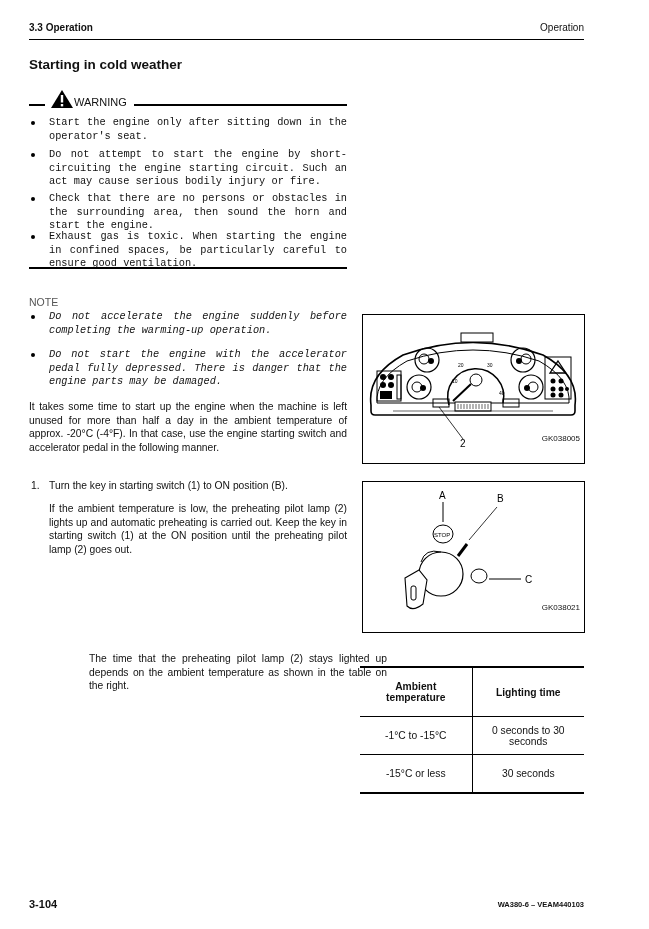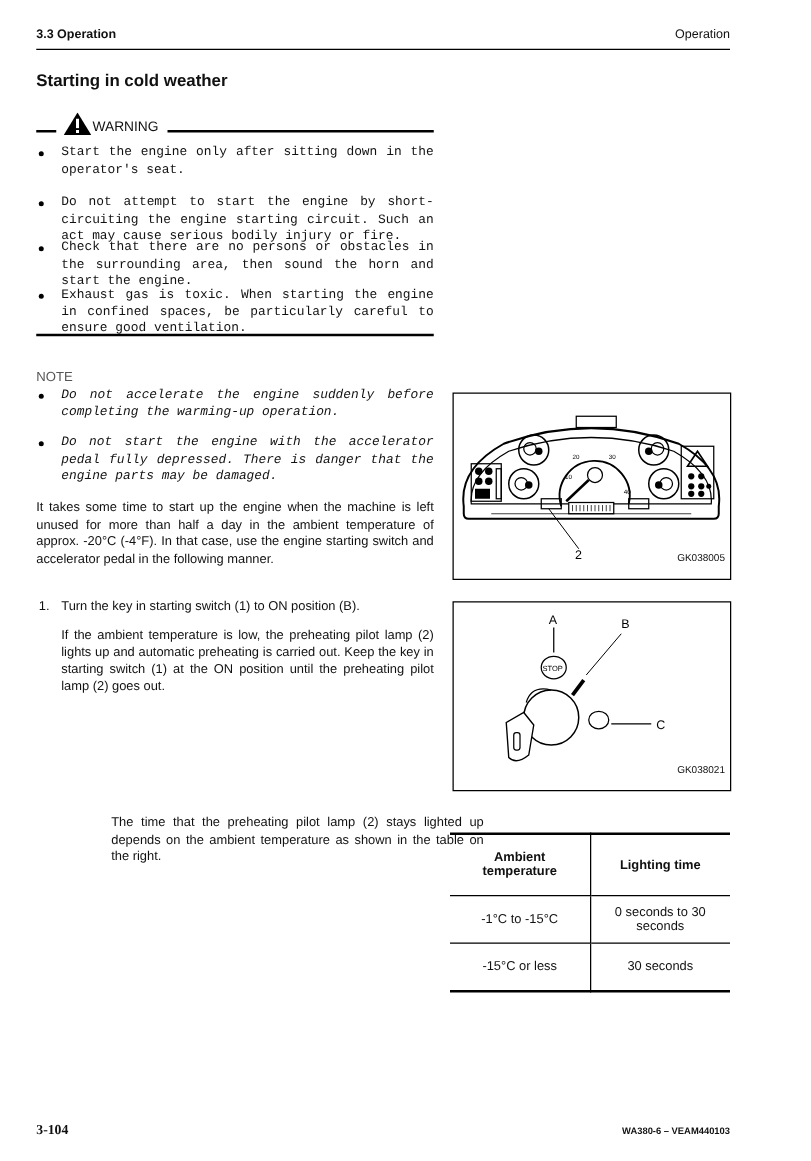--- a/index.html
+++ b/index.html
@@ -19,24 +19,24 @@
   .bitem { position:relative; padding-left:20px; text-align:justify;font-family:Liberation Mono, monospace; }
   .bitem .dot { position:absolute; left:2px; top:5px; width:4px; height:4px; background:#000; border-radius:50%; }
   .warn-rule { left:29px; top:267px; width:318px; border-top:2px solid #000; }
   .note-lbl { left:29px; top:296px; font-size:10.5px; color:#555; }
   .italic { font-style:italic; }
   .para { left:29px; width:318px; font-size:10.3px; line-height:13.5px; text-align:justify; }
   .step { left:29px; width:318px; font-size:10.3px; line-height:13.5px; }
   .step .num { position:absolute; left:2px; top:0; }
   .step .txt { position:absolute; left:20px; top:0; right:0; text-align:justify; }
   .fig { border:1px solid #000; background:#fff; }
-  .figcap { position:absolute; right:4px; bottom:12px; font-size:8px; }
+  .figcap { position:absolute; right:4px; bottom:20px; font-size:8px; }
   table.pt { border-collapse:collapse; font-size:10.3px; }
   table.pt td, table.pt th { text-align:center; padding:13px 4px; }
-  .footer-left { left:29px; top:898px; font-size:11px; font-weight:bold;font-family:Liberation Serif, serif; }
+  .footer-left { left:29px; top:898px; font-size:11px; font-weight:bold; }
   .footer-right { right:65px; top:900px; font-size:7.5px; font-weight:bold; }
 </style>
 </head>
 <body>
 
 <div class="abs hdr-left">3.3 Operation</div>
 <div class="abs hdr-right">Operation</div>
 <div class="abs hdr-rule"></div>
 
 <div class="abs title">Starting in cold weather</div>
@@ -48,21 +48,21 @@
     <rect x="9.8" y="5" width="2.4" height="7.5" fill="#fff"></rect>
     <rect x="9.8" y="14" width="2.4" height="2.4" fill="#fff"></rect>
   </svg>
   <span class="lbl">WARNING</span>
   <div class="l2"></div>
 </div>
 
 <div class="abs blist" style="top:116px;">
   <div class="bitem"><span class="dot"></span><span>Start the engine only after sitting down in the operator's seat.</span></div>
 </div>
-<div class="abs blist" style="top:156px;">
+<div class="abs blist" style="top:148px;">
   <div class="bitem"><span class="dot"></span><span>Do not attempt to start the engine by short-circuiting the engine starting circuit. Such an act may cause serious bodily injury or fire.</span></div>
 </div>
 <div class="abs blist" style="top:192px;">
   <div class="bitem"><span class="dot"></span><span>Check that there are no persons or obstacles in the surrounding area, then sound the horn and start the engine.</span></div>
 </div>
 <div class="abs blist" style="top:230px;">
   <div class="bitem"><span class="dot"></span><span>Exhaust gas is toxic. When starting the engine in confined spaces, be particularly careful to ensure good ventilation.</span></div>
 </div>
 <div class="abs warn-rule"></div>
 

